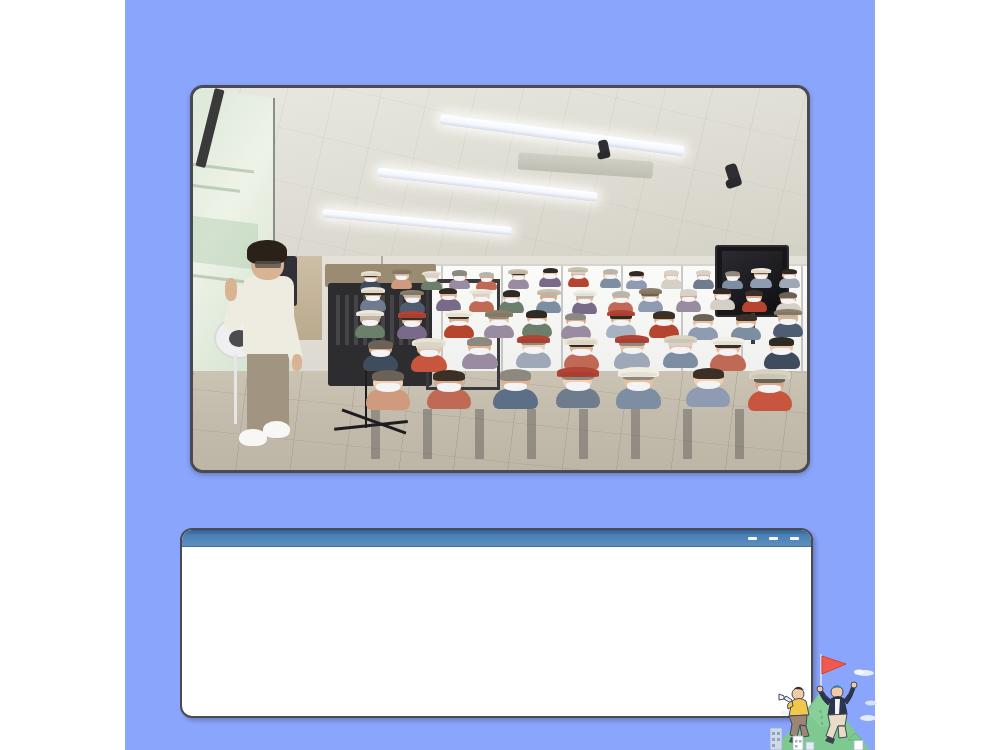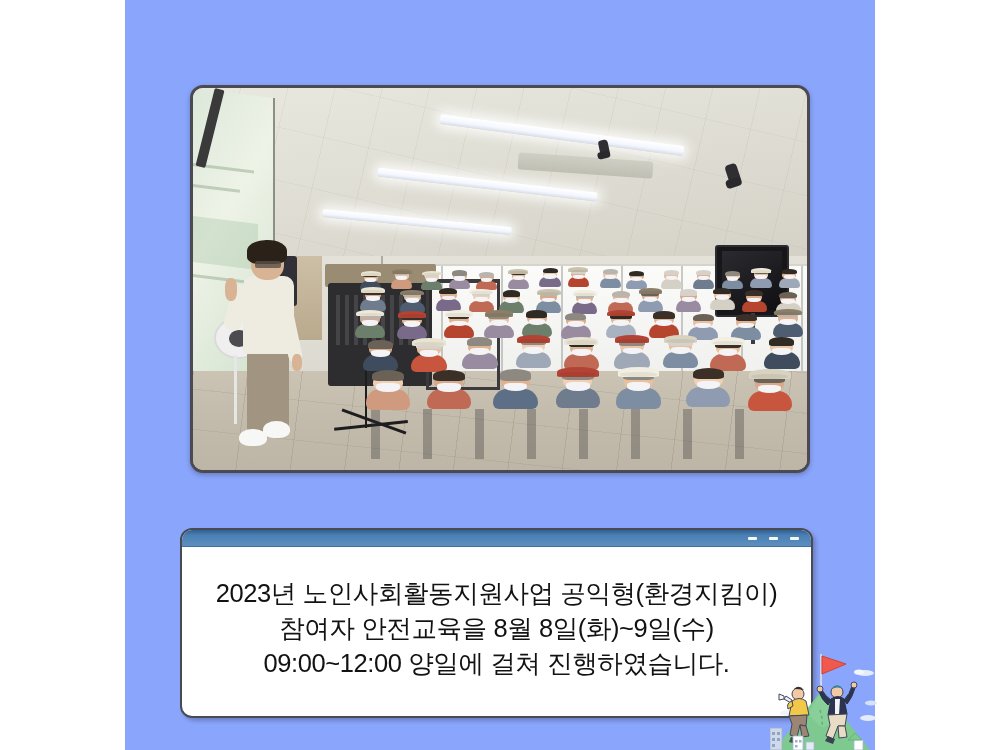--- a/index.html
+++ b/index.html
@@ -701,25 +701,20 @@
         </div>
       <div class="chairs"></div>
     </div>
   </div>
 
   <div class="card">
     <div class="card-titlebar">
       <span class="win-btn"></span>
       <span class="win-btn"></span>
       <span class="win-btn"></span>
-    </div>
-    <div class="card-body">
-      <div class="card-line">2023년 노인사회활동지원사업 공익형(환경지킴이)</div>
-      <div class="card-line">참여자 안전교육을 8월 8일(화)~9일(수)</div>
-      <div class="card-line">09:00~12:00 양일에 걸쳐 진행하였습니다.</div>
     </div>
   </div>
 
   <div class="illus">
     <svg viewBox="0 0 110 118" xmlns="http://www.w3.org/2000/svg">
 
       <g opacity=".9">
         <ellipse cx="95" cy="41" rx="9" ry="3" fill="#eef3fb"></ellipse>
         <ellipse cx="89" cy="40" rx="5" ry="2.6" fill="#ffffff"></ellipse>
         <ellipse cx="98" cy="86" rx="8" ry="3" fill="#eef3fb"></ellipse>

